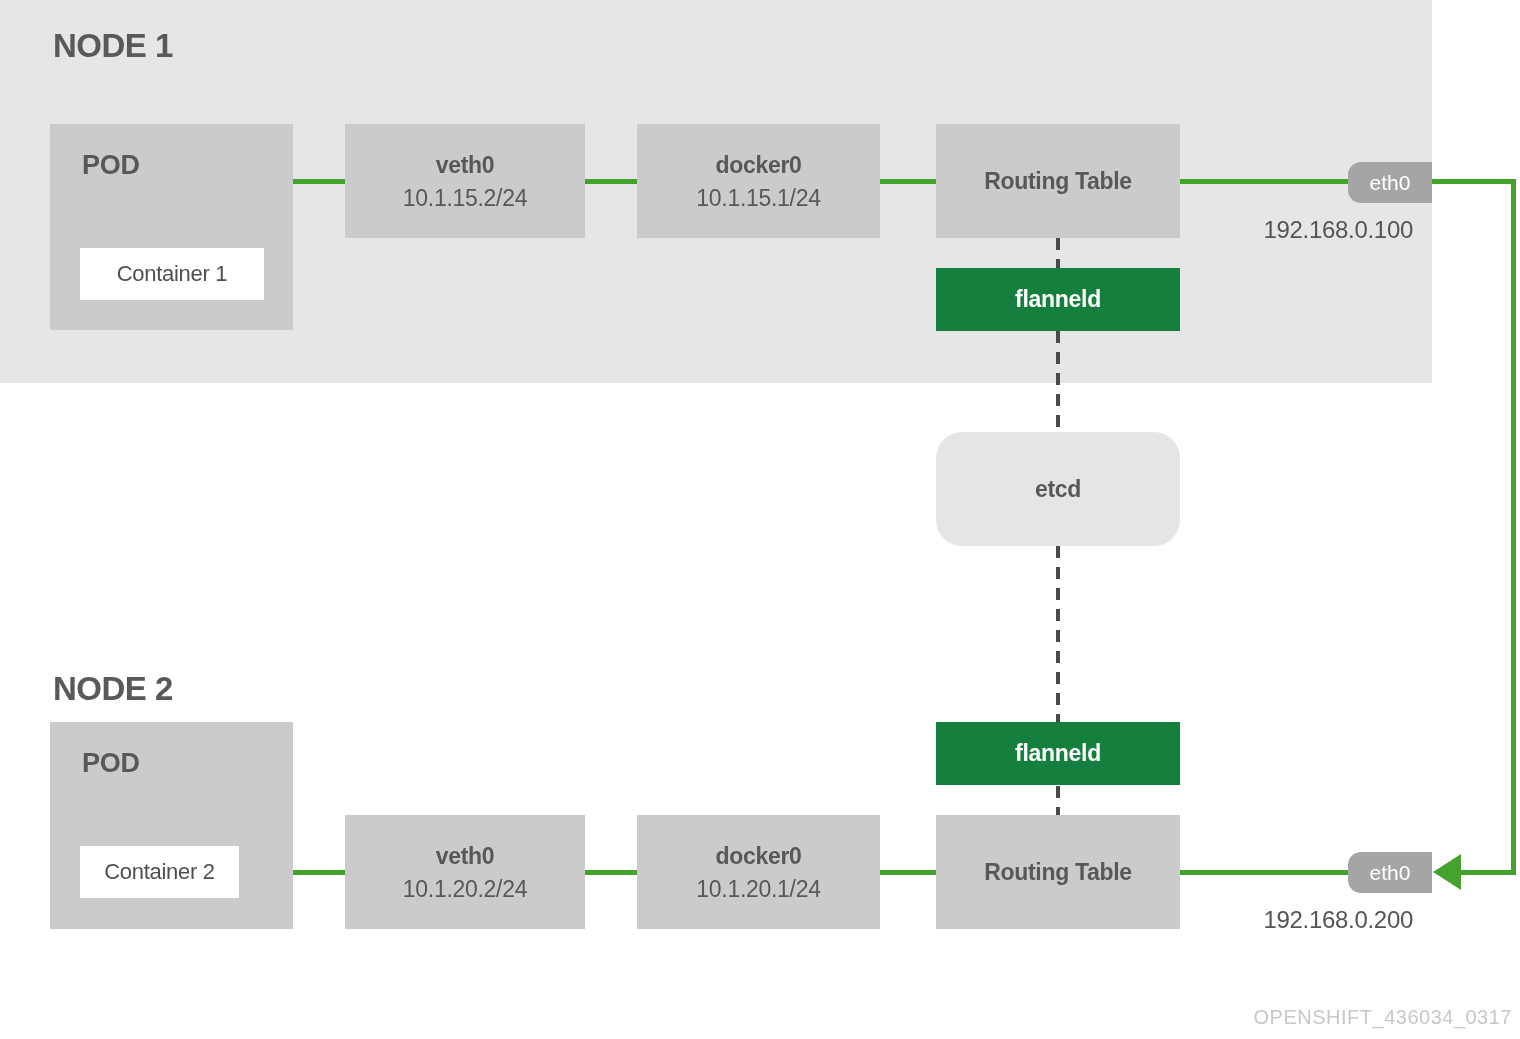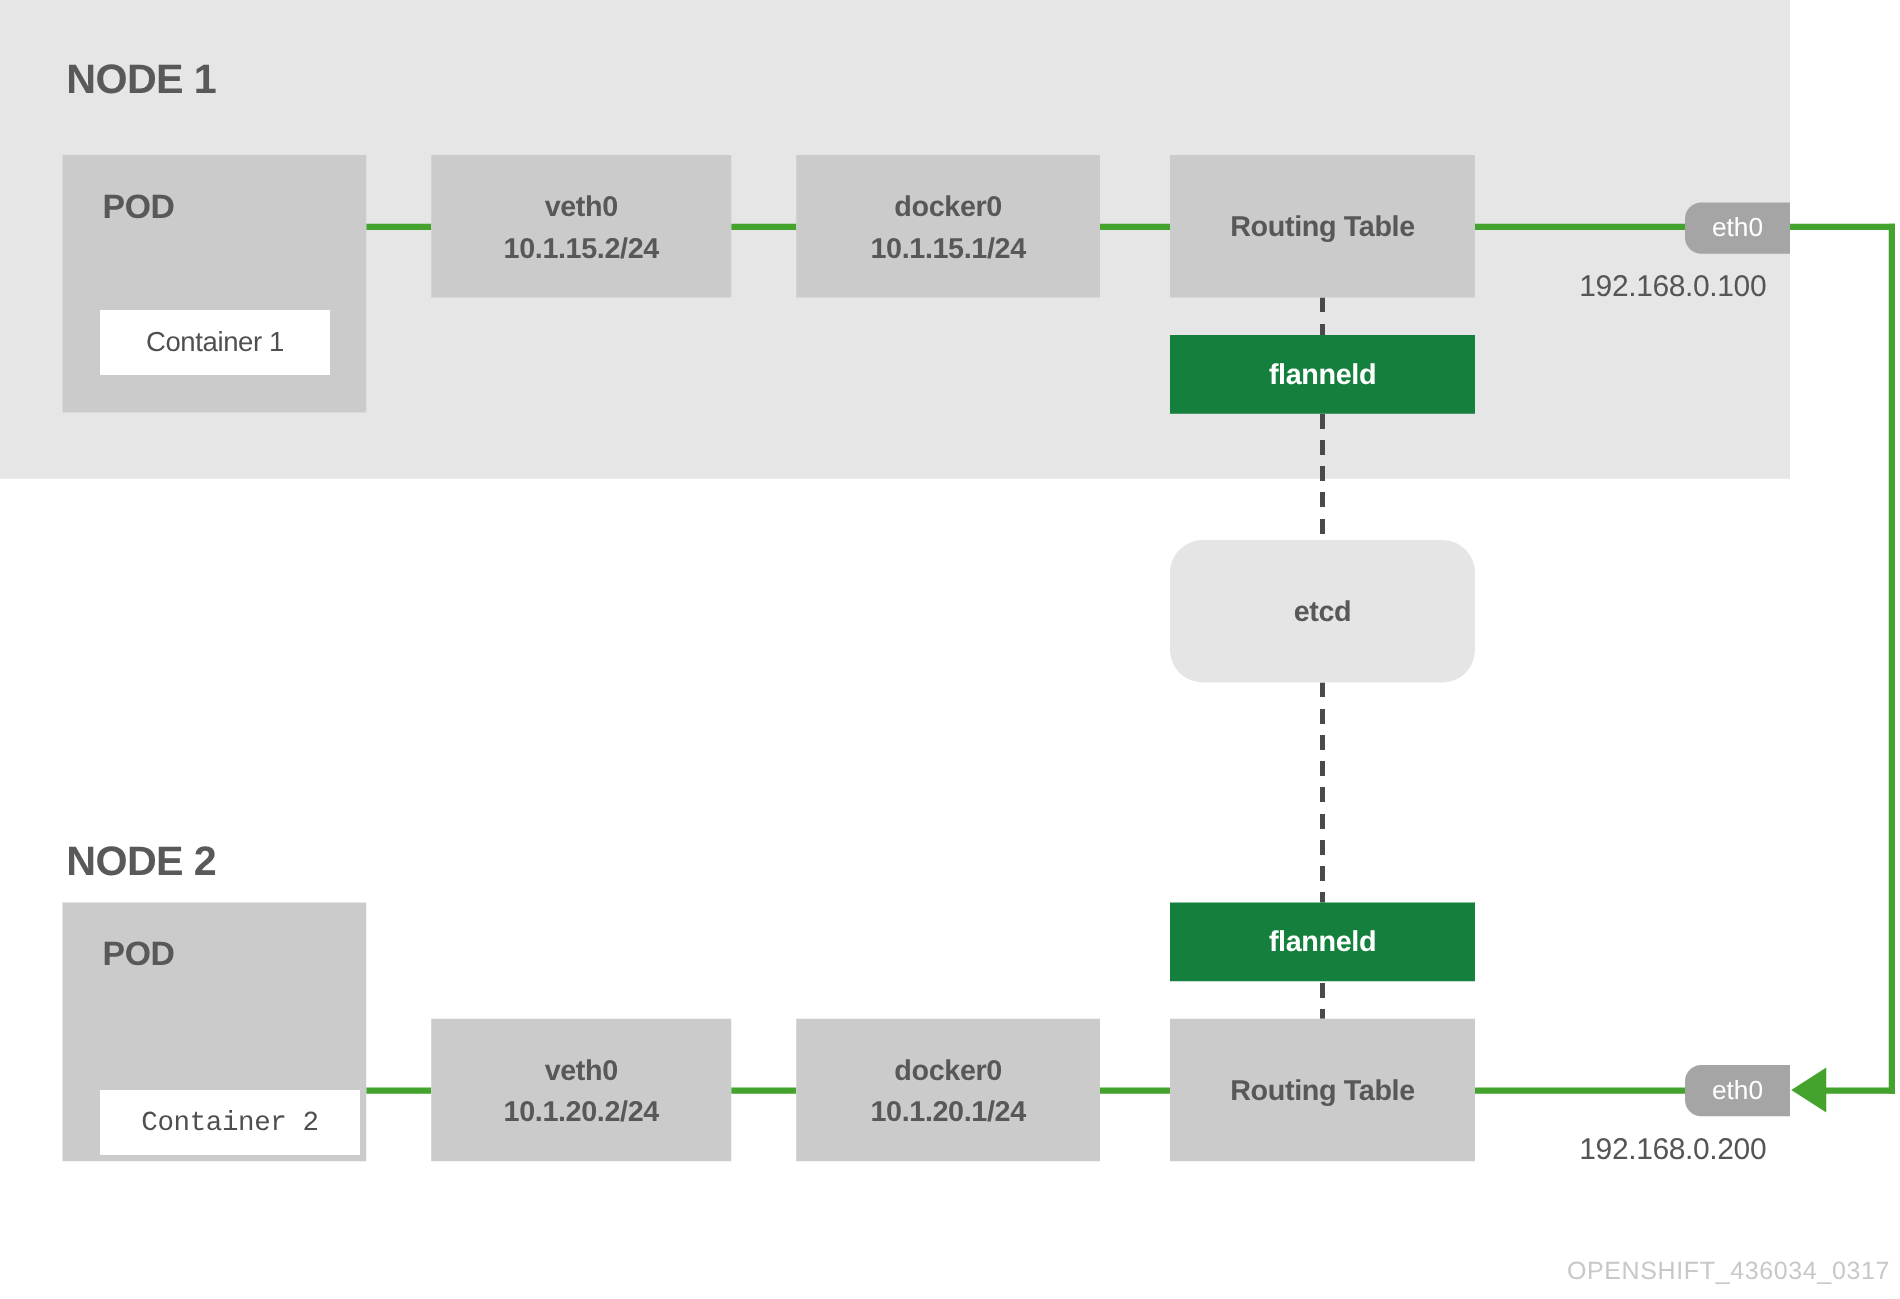--- a/index.html
+++ b/index.html
@@ -9,21 +9,21 @@
   }
   .panel{position:absolute;background:#e6e6e6;}
   .node-title{
     position:absolute;font-size:33px;font-weight:bold;color:#595959;letter-spacing:-0.5px;
   }
   .box{
     position:absolute;background:#cbcbcb;display:flex;flex-direction:column;
     align-items:center;justify-content:center;text-align:center;
   }
   .box .bname{font-size:23px;font-weight:bold;letter-spacing:-0.3px;line-height:1.5;}
-  .box .bip{font-size:23px;letter-spacing:-0.3px;line-height:1.4;font-weight:bold;}
+  .box .bip{font-size:23px;letter-spacing:-0.3px;line-height:1.4;}
   .single{font-size:23px;font-weight:bold;letter-spacing:-0.3px;}
   .greenbox{
     position:absolute;background:#15803d;display:flex;align-items:center;justify-content:center;
     color:#ffffff;font-size:23px;font-weight:bold;letter-spacing:-0.3px;
   }
   .etcdbox{
     position:absolute;background:#e5e5e5;display:flex;align-items:center;justify-content:center;
     font-size:23px;font-weight:bold;letter-spacing:-0.3px;border-radius:26px;
   }
   .podlabel{position:absolute;font-size:27px;font-weight:bold;letter-spacing:-0.3px;color:#58585a;}
@@ -70,21 +70,21 @@
   <div class="hline" style="left:293px;top:870px;width:52px;"></div>
   <div class="hline" style="left:585px;top:870px;width:52px;"></div>
   <div class="hline" style="left:880px;top:870px;width:56px;"></div>
   <div class="hline" style="left:1180px;top:870px;width:168px;"></div>
 
   <div class="dline" style="left:1056px;top:238px;height:30px;"></div>
   <div class="dline" style="left:1056px;top:331px;height:101px;"></div>
   <div class="dline" style="left:1056px;top:546px;height:176px;"></div>
   <div class="dline" style="left:1056px;top:786px;height:29px;"></div>
 
-  <div class="node-title" style="left:53px;top:44px;">NODE 1</div>
+  <div class="node-title" style="left:53px;top:27px;">NODE 1</div>
 
   <div class="box" style="left:50px;top:124px;width:243px;height:206px;"></div>
   <div class="podlabel" style="left:82px;top:150px;">POD</div>
   <div class="whitebox" style="left:80px;top:248px;width:184px;height:52px;">Container 1</div>
 
   <div class="box" style="left:345px;top:124px;width:240px;height:114px;">
     <div class="bname">veth0</div>
     <div class="bip">10.1.15.2/24</div>
   </div>
 
@@ -101,21 +101,21 @@
 
   <div class="badge" style="left:1348px;top:162px;width:84px;height:41px;">eth0</div>
   <div class="iptext" style="left:1140px;top:216px;width:273px;">192.168.0.100</div>
 
   <div class="etcdbox" style="left:936px;top:432px;width:244px;height:114px;">etcd</div>
 
   <div class="node-title" style="left:53px;top:640px;margin-top:30px;">NODE 2</div>
 
   <div class="box" style="left:50px;top:722px;width:243px;height:207px;"></div>
   <div class="podlabel" style="left:82px;top:748px;">POD</div>
-  <div class="whitebox" style="left:80px;top:872px;width:208px;height:52px;font-family:Liberation Mono, monospace;">Container 2</div>
+  <div class="whitebox" style="left:80px;top:846px;width:159px;height:52px;">Container 2</div>
 
   <div class="box" style="left:345px;top:815px;width:240px;height:114px;">
     <div class="bname">veth0</div>
     <div class="bip">10.1.20.2/24</div>
   </div>
 
   <div class="box" style="left:637px;top:815px;width:243px;height:114px;">
     <div class="bname">docker0</div>
     <div class="bip">10.1.20.1/24</div>
   </div>

